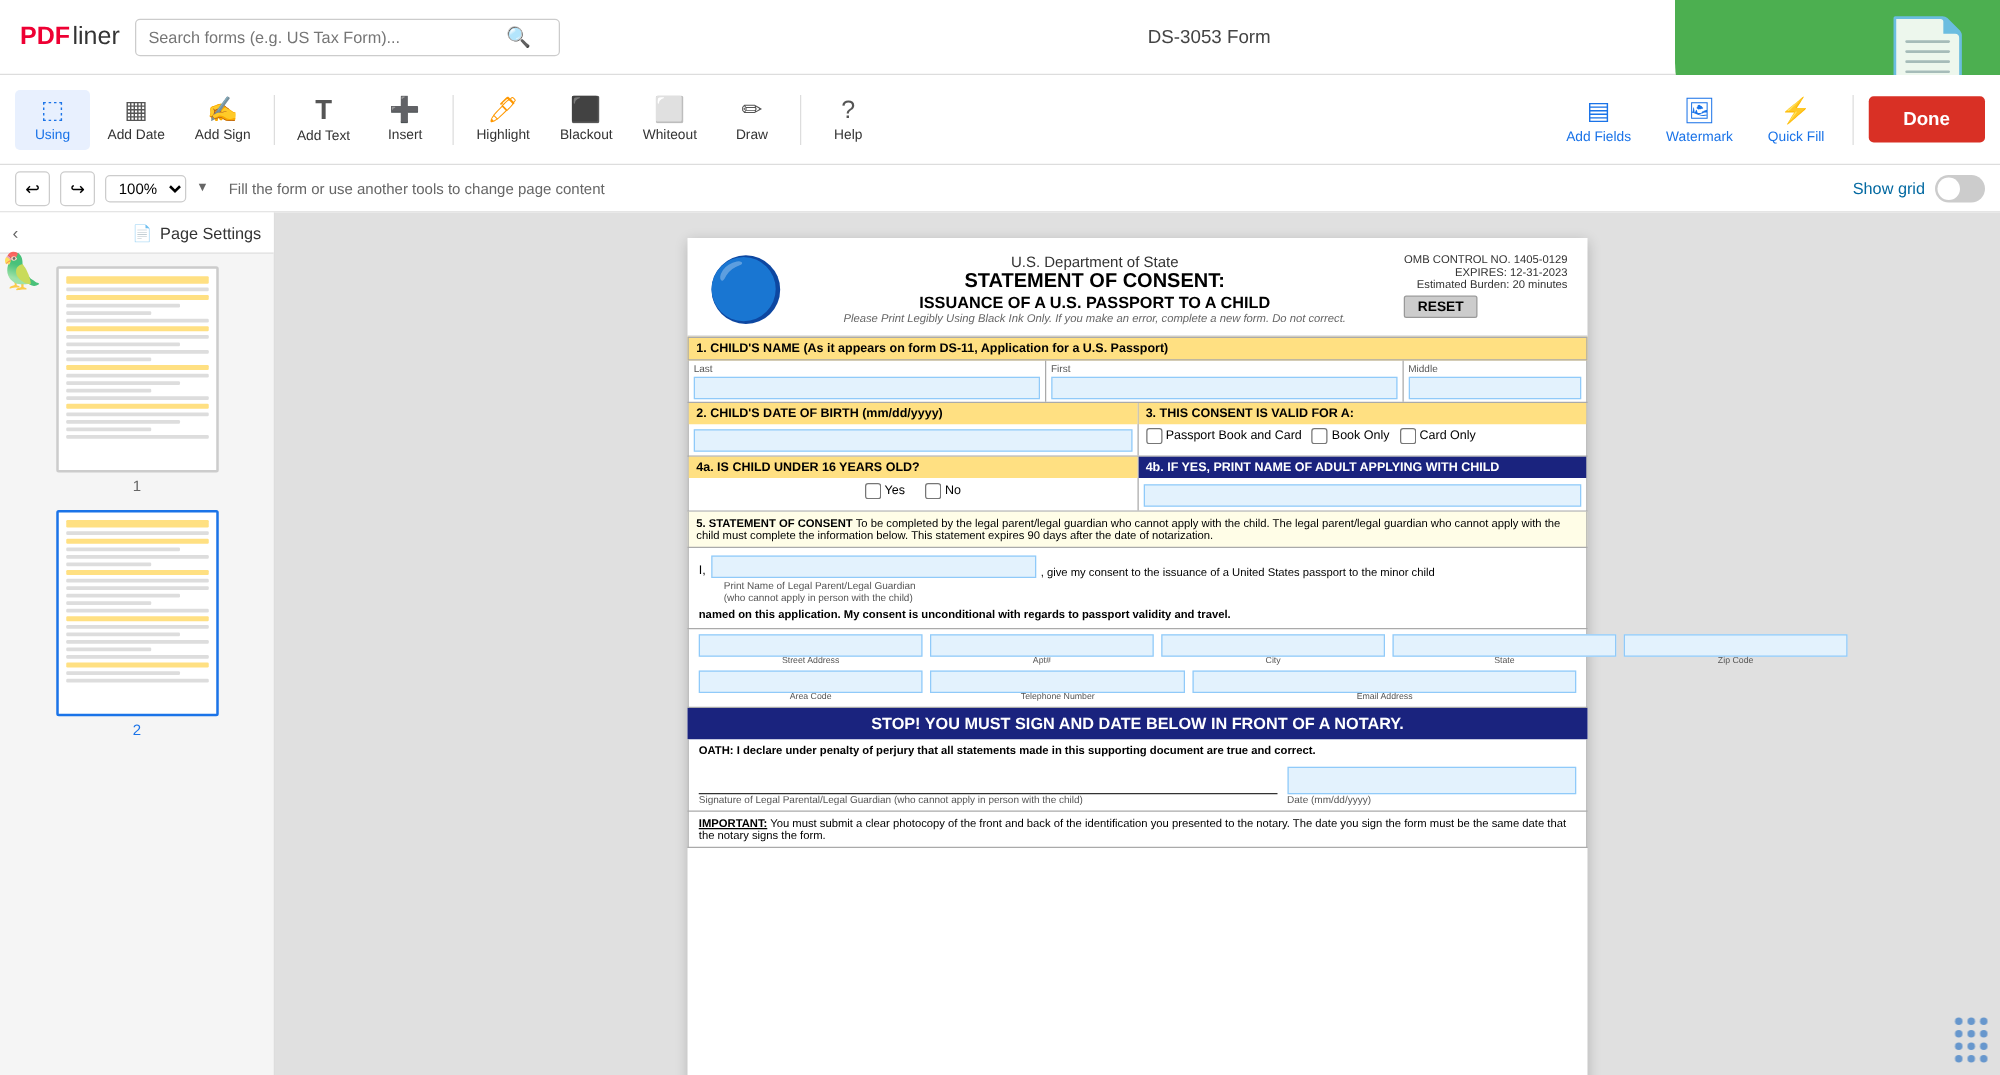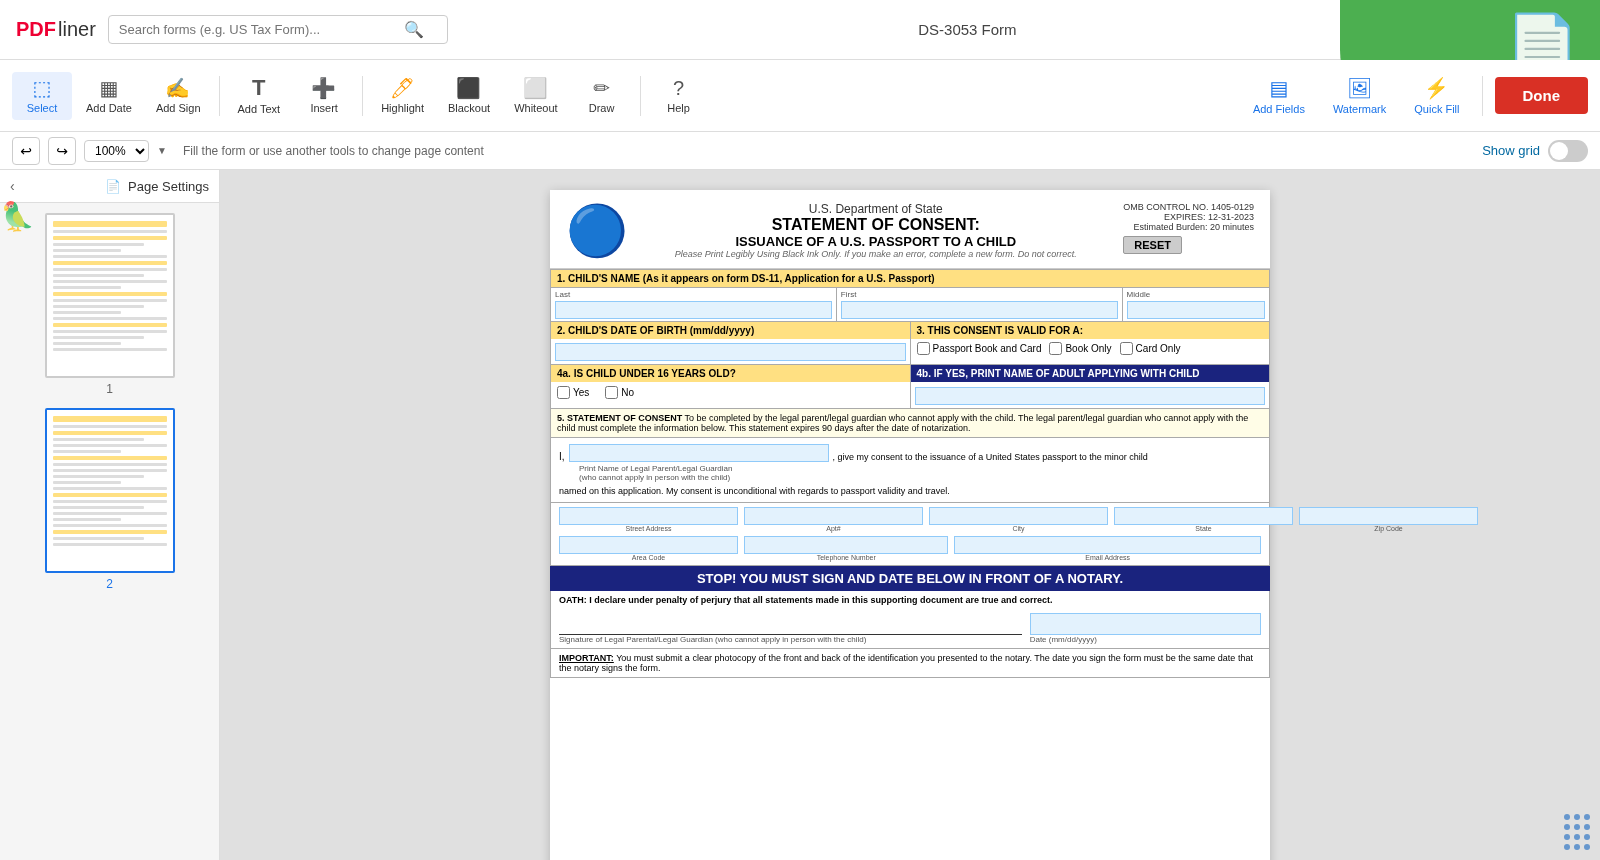--- a/index.html
+++ b/index.html
@@ -185,21 +185,21 @@
   <div id="doc-title">DS-3053 Form</div>
   <div id="header-right">
     <span class="header-link">Support</span>
     <span class="header-link">Log in</span>
   </div>
 </div>
 
 <div id="toolbar">
   <button class="tool-btn active">
     <span class="tool-icon">⬚</span>
-    <span>Select</span>
+    <span>Using</span>
   </button>
   <button class="tool-btn">
     <span class="tool-icon">▦</span>
     <span>Add Date</span>
   </button>
   <button class="tool-btn">
     <span class="tool-icon">✍</span>
     <span>Add Sign</span>
   </button>
   <div class="tool-separator"></div>
@@ -400,21 +400,21 @@
               <input type="checkbox" style="">
               <span>Card Only</span>
             </label>
           </div>
         </div>
       </div>
 
       <div style="display:flex;border:1px solid #aaa;border-top:none;">
         <div style="flex:1;border-right:1px solid #aaa;">
           <div style="background:#ffe082;padding:3px 6px;font-size:10px;font-weight:bold;">4a. IS CHILD UNDER 16 YEARS OLD?</div>
-          <div style="padding:4px 6px;display:flex;gap:16px;align-items:center;">
+          <div style="padding:4px 6px;display:flex;gap:16px;align-items:center;justify-content:center;">
             <label style="display:flex;align-items:center;gap:3px;font-size:10px;">
               <input type="checkbox" style="">
               <span>Yes</span>
             </label>
             <label style="display:flex;align-items:center;gap:3px;font-size:10px;">
               <input type="checkbox" style="">
               <span>No</span>
             </label>
           </div>
         </div>
@@ -433,21 +433,21 @@
 
       <div style="border:1px solid #aaa;border-top:none;padding:6px 8px;font-size:10px;">
         <div style="display:flex;align-items:flex-end;gap:4px;margin-bottom:2px;">
           <span>I,</span>
           <input type="text" style="border: 1px solid rgb(144, 202, 249); background: rgb(227, 242, 253); height: 18px; width: 260px;">
           <span style="font-size:9px;">, give my consent to the issuance of a United States passport to the minor child</span>
         </div>
         <div style="font-size:8px;color:#555;margin-left:20px;">
           Print Name of Legal Parent/Legal Guardian<br>(who cannot apply in person with the child)
         </div>
-        <div style="font-size:9px;margin-top:4px;">named on this application. My consent is unconditional with regards to passport validity and travel.</div>
+        <div style="font-size:9px;margin-top:4px;font-weight:bold;">named on this application. My consent is unconditional with regards to passport validity and travel.</div>
       </div>
 
       <div style="border:1px solid #aaa;border-top:none;padding:4px 8px;">
         <div style="display:flex;gap:6px;margin-bottom:2px;">
           <div style="display:flex;flex-direction:column;flex:3;">
             <input type="text" style="border: 1px solid rgb(144, 202, 249); background: rgb(227, 242, 253); height: 18px;">
             <span style="font-size:7px;color:#555;text-align:center;">Street Address</span>
           </div>
           <div style="display:flex;flex-direction:column;flex:1;">
             <input type="text" style="border: 1px solid rgb(144, 202, 249); background: rgb(227, 242, 253); height: 18px;">

